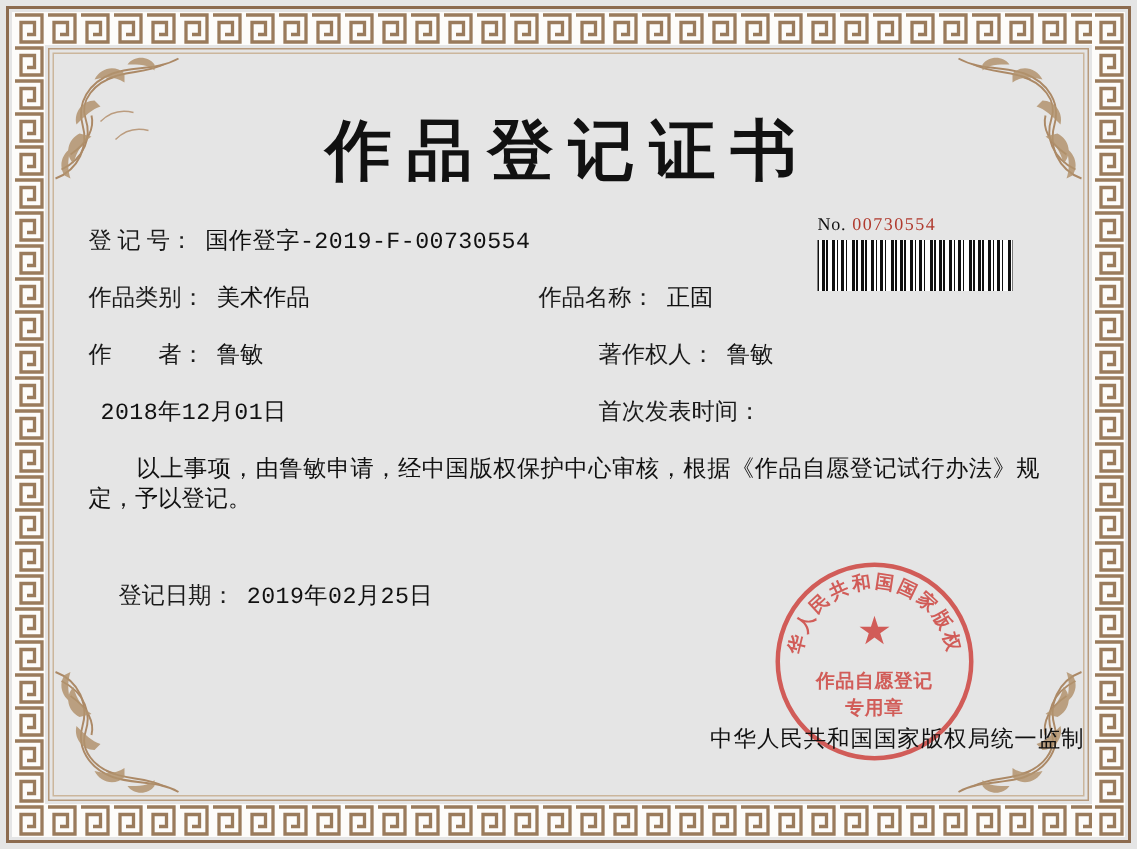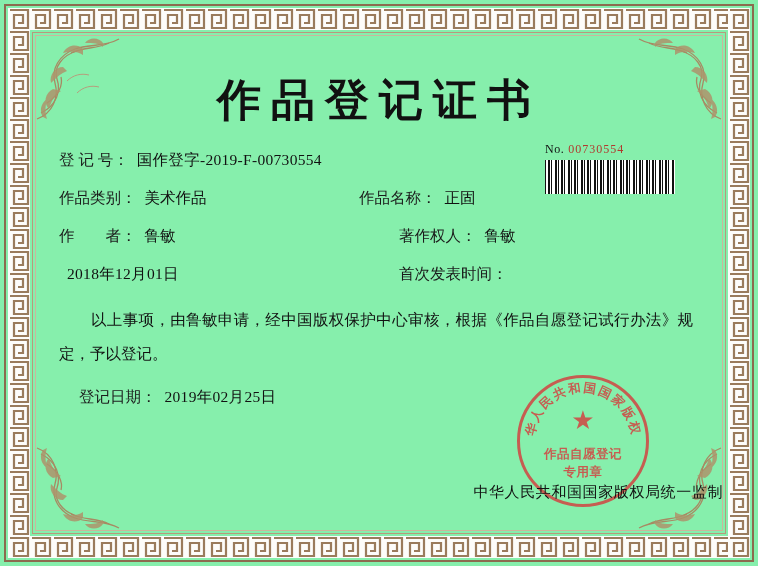--- a/index.html
+++ b/index.html
@@ -4,21 +4,21 @@
 <style>
   html, body {
     margin: 0;
     padding: 0;
     background: #ffffff;
   }
   #page {
     position: relative;
     width: 758px;
     height: 566px;
-    background: #86efac;
+    background: #e5e5e5;
     overflow: hidden;
     font-family: "Liberation Serif", "DejaVu Serif", serif;
     color: #1a1a1a;
   }
 
   
   .border-outer {
     position: absolute;
     left: 4px; top: 4px;
     width: 750px; height: 558px;
@@ -138,30 +138,30 @@
   .lbl {
     white-space: nowrap;
     color: #1a1a1a;
   }
   .val {
     margin-left: 8px;
     color: #111;
     white-space: nowrap;
   }
   .val.num {
-    font-family: Liberation Serif, serif;
+    font-family: Liberation Mono, monospace;
     letter-spacing: 0.3px;
   }
 
   .para {
     position: absolute;
     left: 24px; top: 268px;
     width: 634px;
     font-size: 15.5px;
-    line-height: 34px;
+    line-height: 20px;
     text-align: justify;
     text-indent: 32px;
     color: #111;
   }
 
   .footer-row {
     position: absolute;
     left: 24px; top: 352px;
     width: 640px;
     display: flex;

